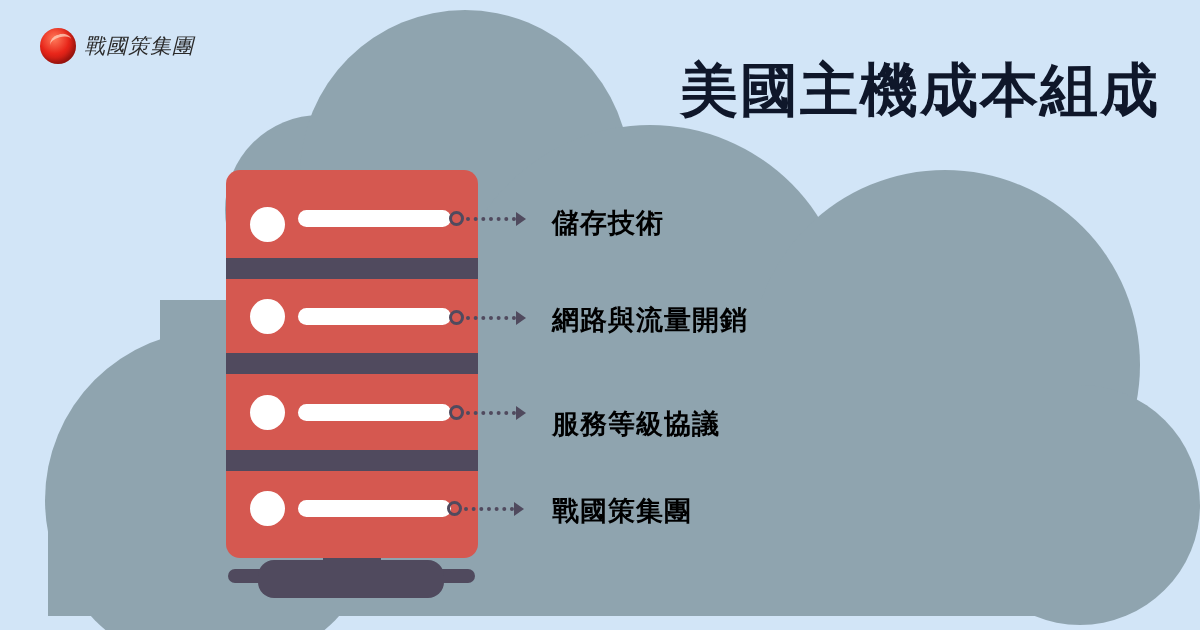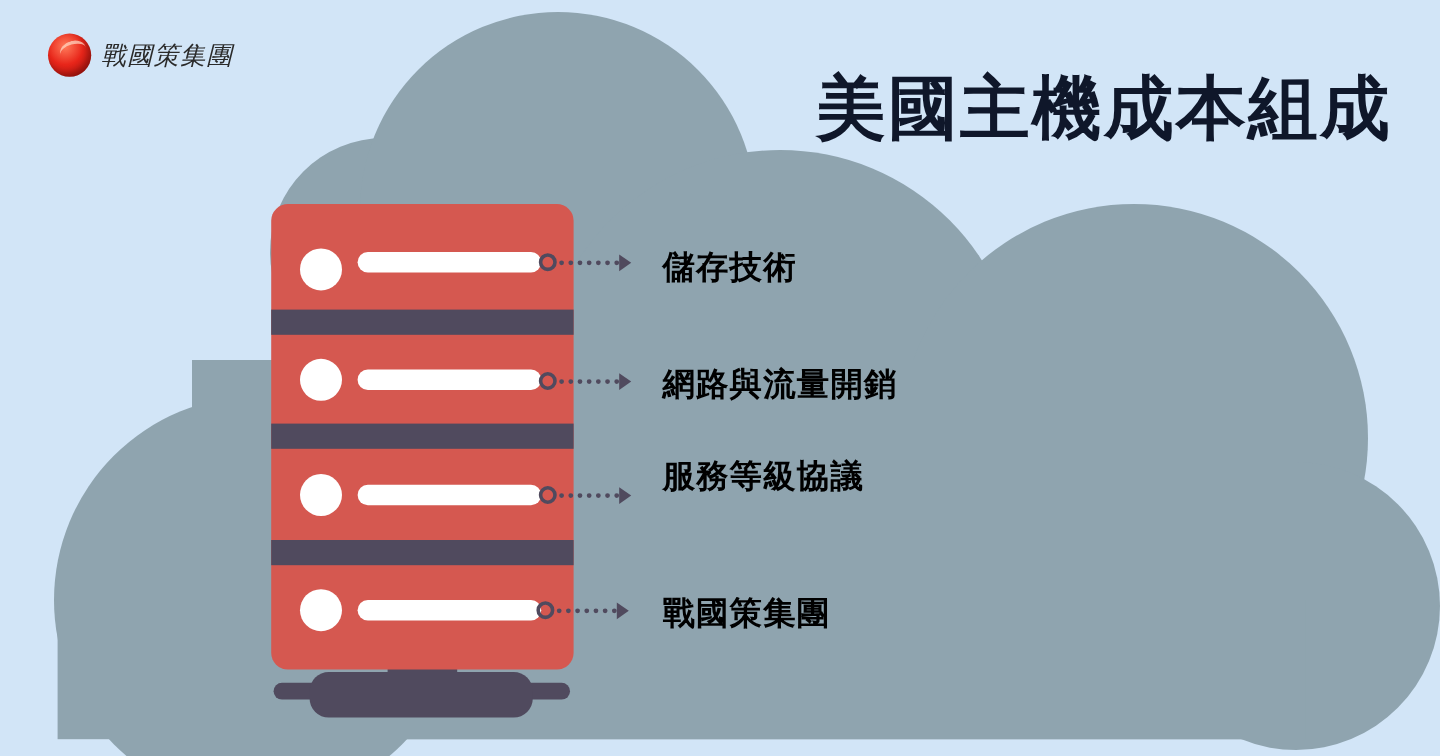--- a/index.html
+++ b/index.html
@@ -108,14 +108,14 @@
   <div class="arrow"></div>
 </div>
 <div class="connector" style="left:447px; top:501px">
   <div class="ring"></div>
   <div class="dots"></div>
   <div class="arrow"></div>
 </div>
 
 <div class="label" style="top:205px">儲存技術</div>
 <div class="label" style="top:302px">網路與流量開銷</div>
-<div class="label" style="top:379px">服務等級協議</div>
+<div class="label" style="top:406px">服務等級協議</div>
 <div class="label" style="top:493px">戰國策集團</div>
 
 </body></html>

